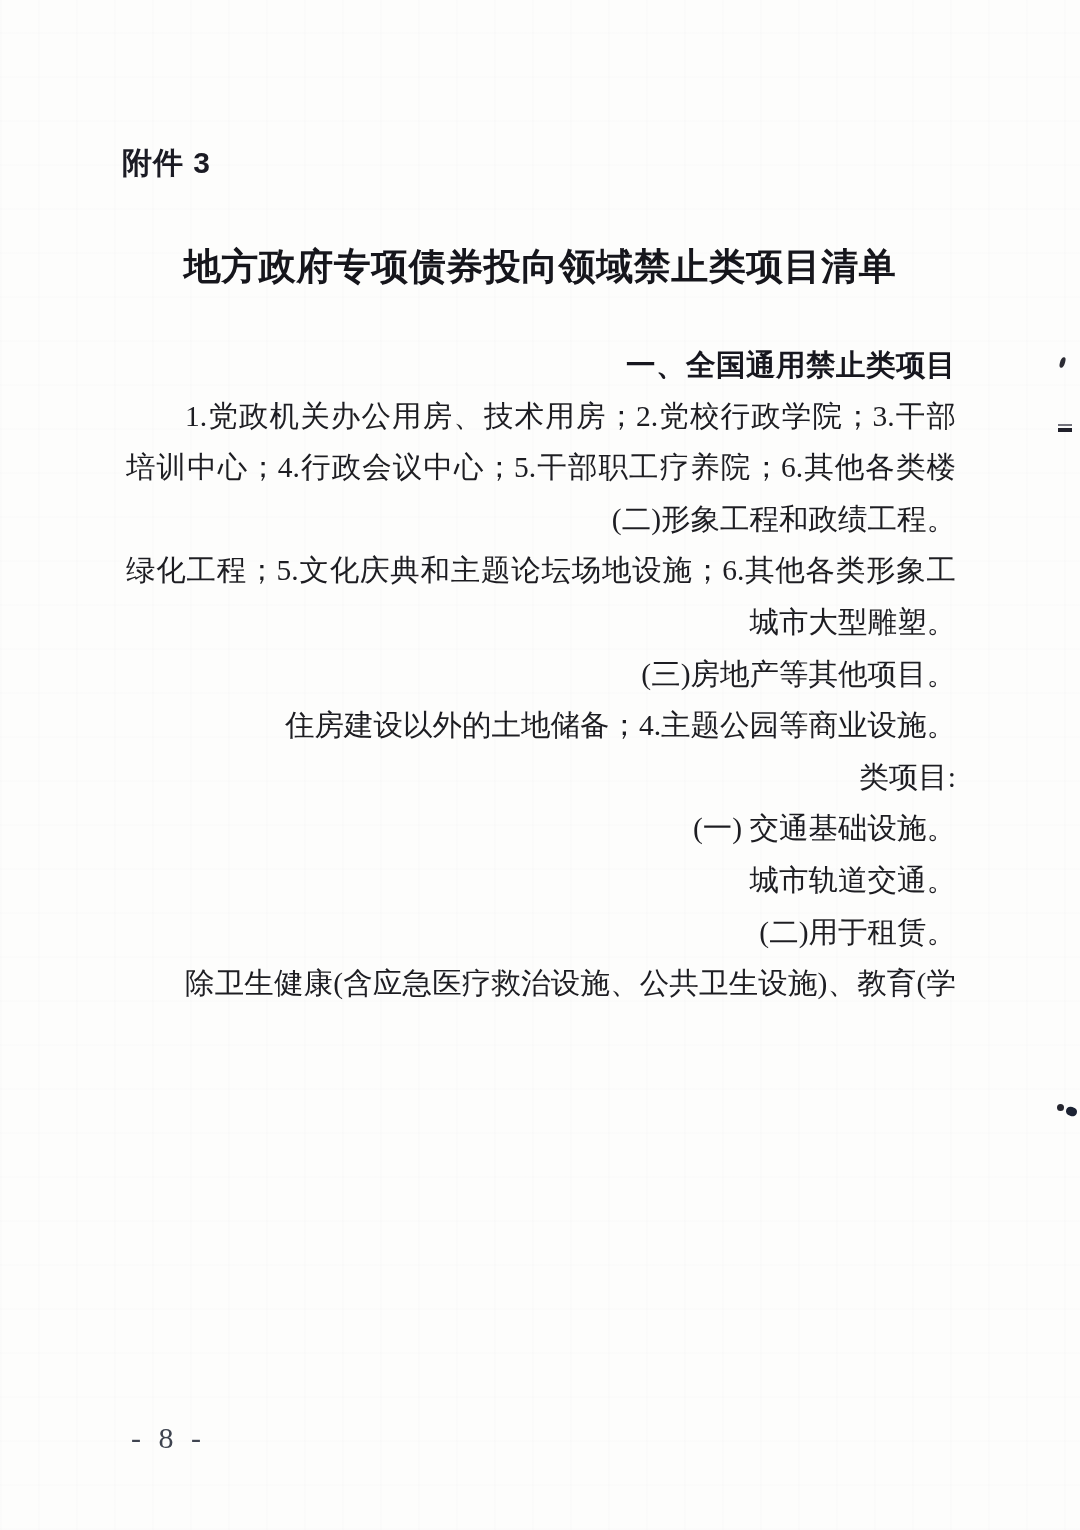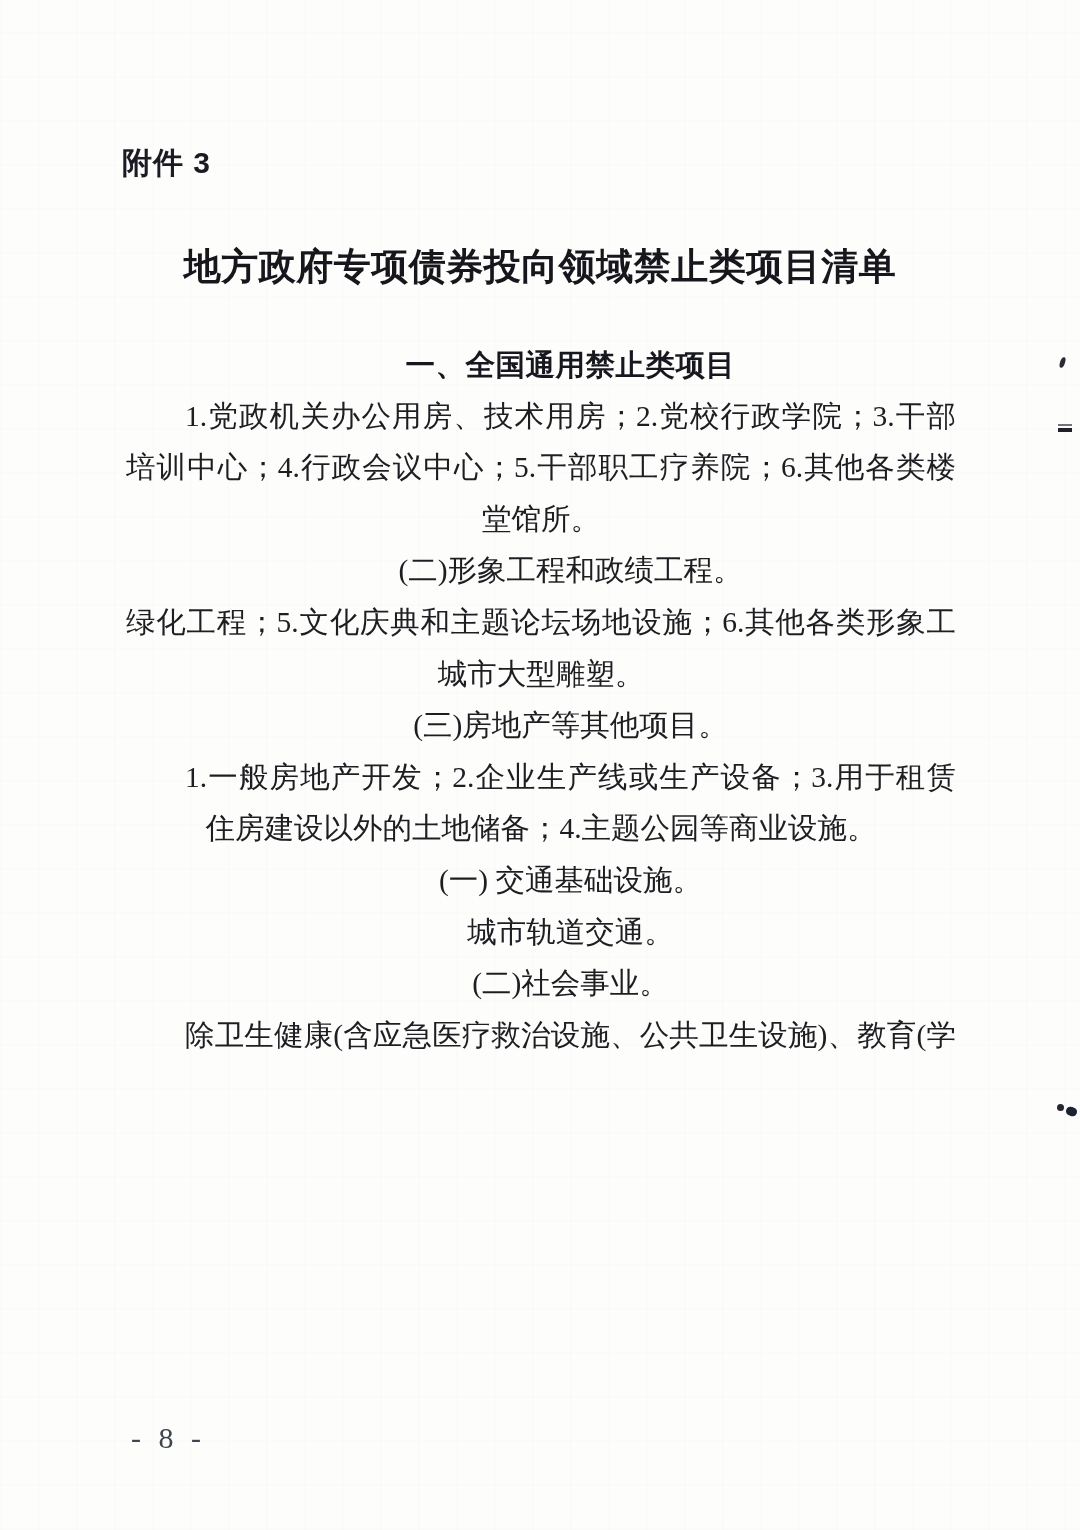--- a/index.html
+++ b/index.html
@@ -45,21 +45,21 @@
   .docbody {
     position: absolute;
     left: 126px;
     top: 339px;
     width: 830px;
   }
   .ln {
     height: 51.6px;
     line-height: 51.6px;
     font-size: 29.5px;
-    text-align: center;
+    text-align: right;
     overflow: hidden;
     white-space: nowrap;
   }
   .ln.j {
     white-space: normal;
     text-align: justify;
     text-align-last: justify;
   }
   .ind { text-indent: 59px; }
   .hd {
@@ -110,30 +110,29 @@
 <div class="page">
 
   <div class="attachment">附件 3</div>
 
   <h1 class="title">地方政府专项债券投向领域禁止类项目清单</h1>
 
   <div class="docbody">
     <div class="ln hd ind">一、全国通用禁止类项目</div>
     <div class="ln ind j">1.党政机关办公用房、技术用房；2.党校行政学院；3.干部</div>
     <div class="ln j">培训中心；4.行政会议中心；5.干部职工疗养院；6.其他各类楼</div>
-    <div class="ln">堂馆所。</div>
     <div class="ln ind">(二)形象工程和政绩工程。</div>
     <div class="ln j">绿化工程；5.文化庆典和主题论坛场地设施；6.其他各类形象工</div>
     <div class="ln">城市大型雕塑。</div>
     <div class="ln ind">(三)房地产等其他项目。</div>
-    <div class="ln ind j">1.一般房地产开发；2.企业生产线或生产设备；3.用于租赁</div>
     <div class="ln">住房建设以外的土地储备；4.主题公园等商业设施。</div>
+    <div class="ln">类项目:</div>
     <div class="ln ind">(一) 交通基础设施。</div>
     <div class="ln ind">城市轨道交通。</div>
-    <div class="ln ind">(二)社会事业。</div>
+    <div class="ln ind">(二)用于租赁。</div>
     <div class="ln ind j">除卫生健康(含应急医疗救治设施、公共卫生设施)、教育(学</div>
   </div>
 
   <div class="pageno">- 8 -</div>
 
   <div class="speck speck-apostrophe"></div>
   <div class="speck speck-equals"></div>
   <div class="speck speck-dots">
     <div class="d1"></div>
     <div class="d2"></div>

